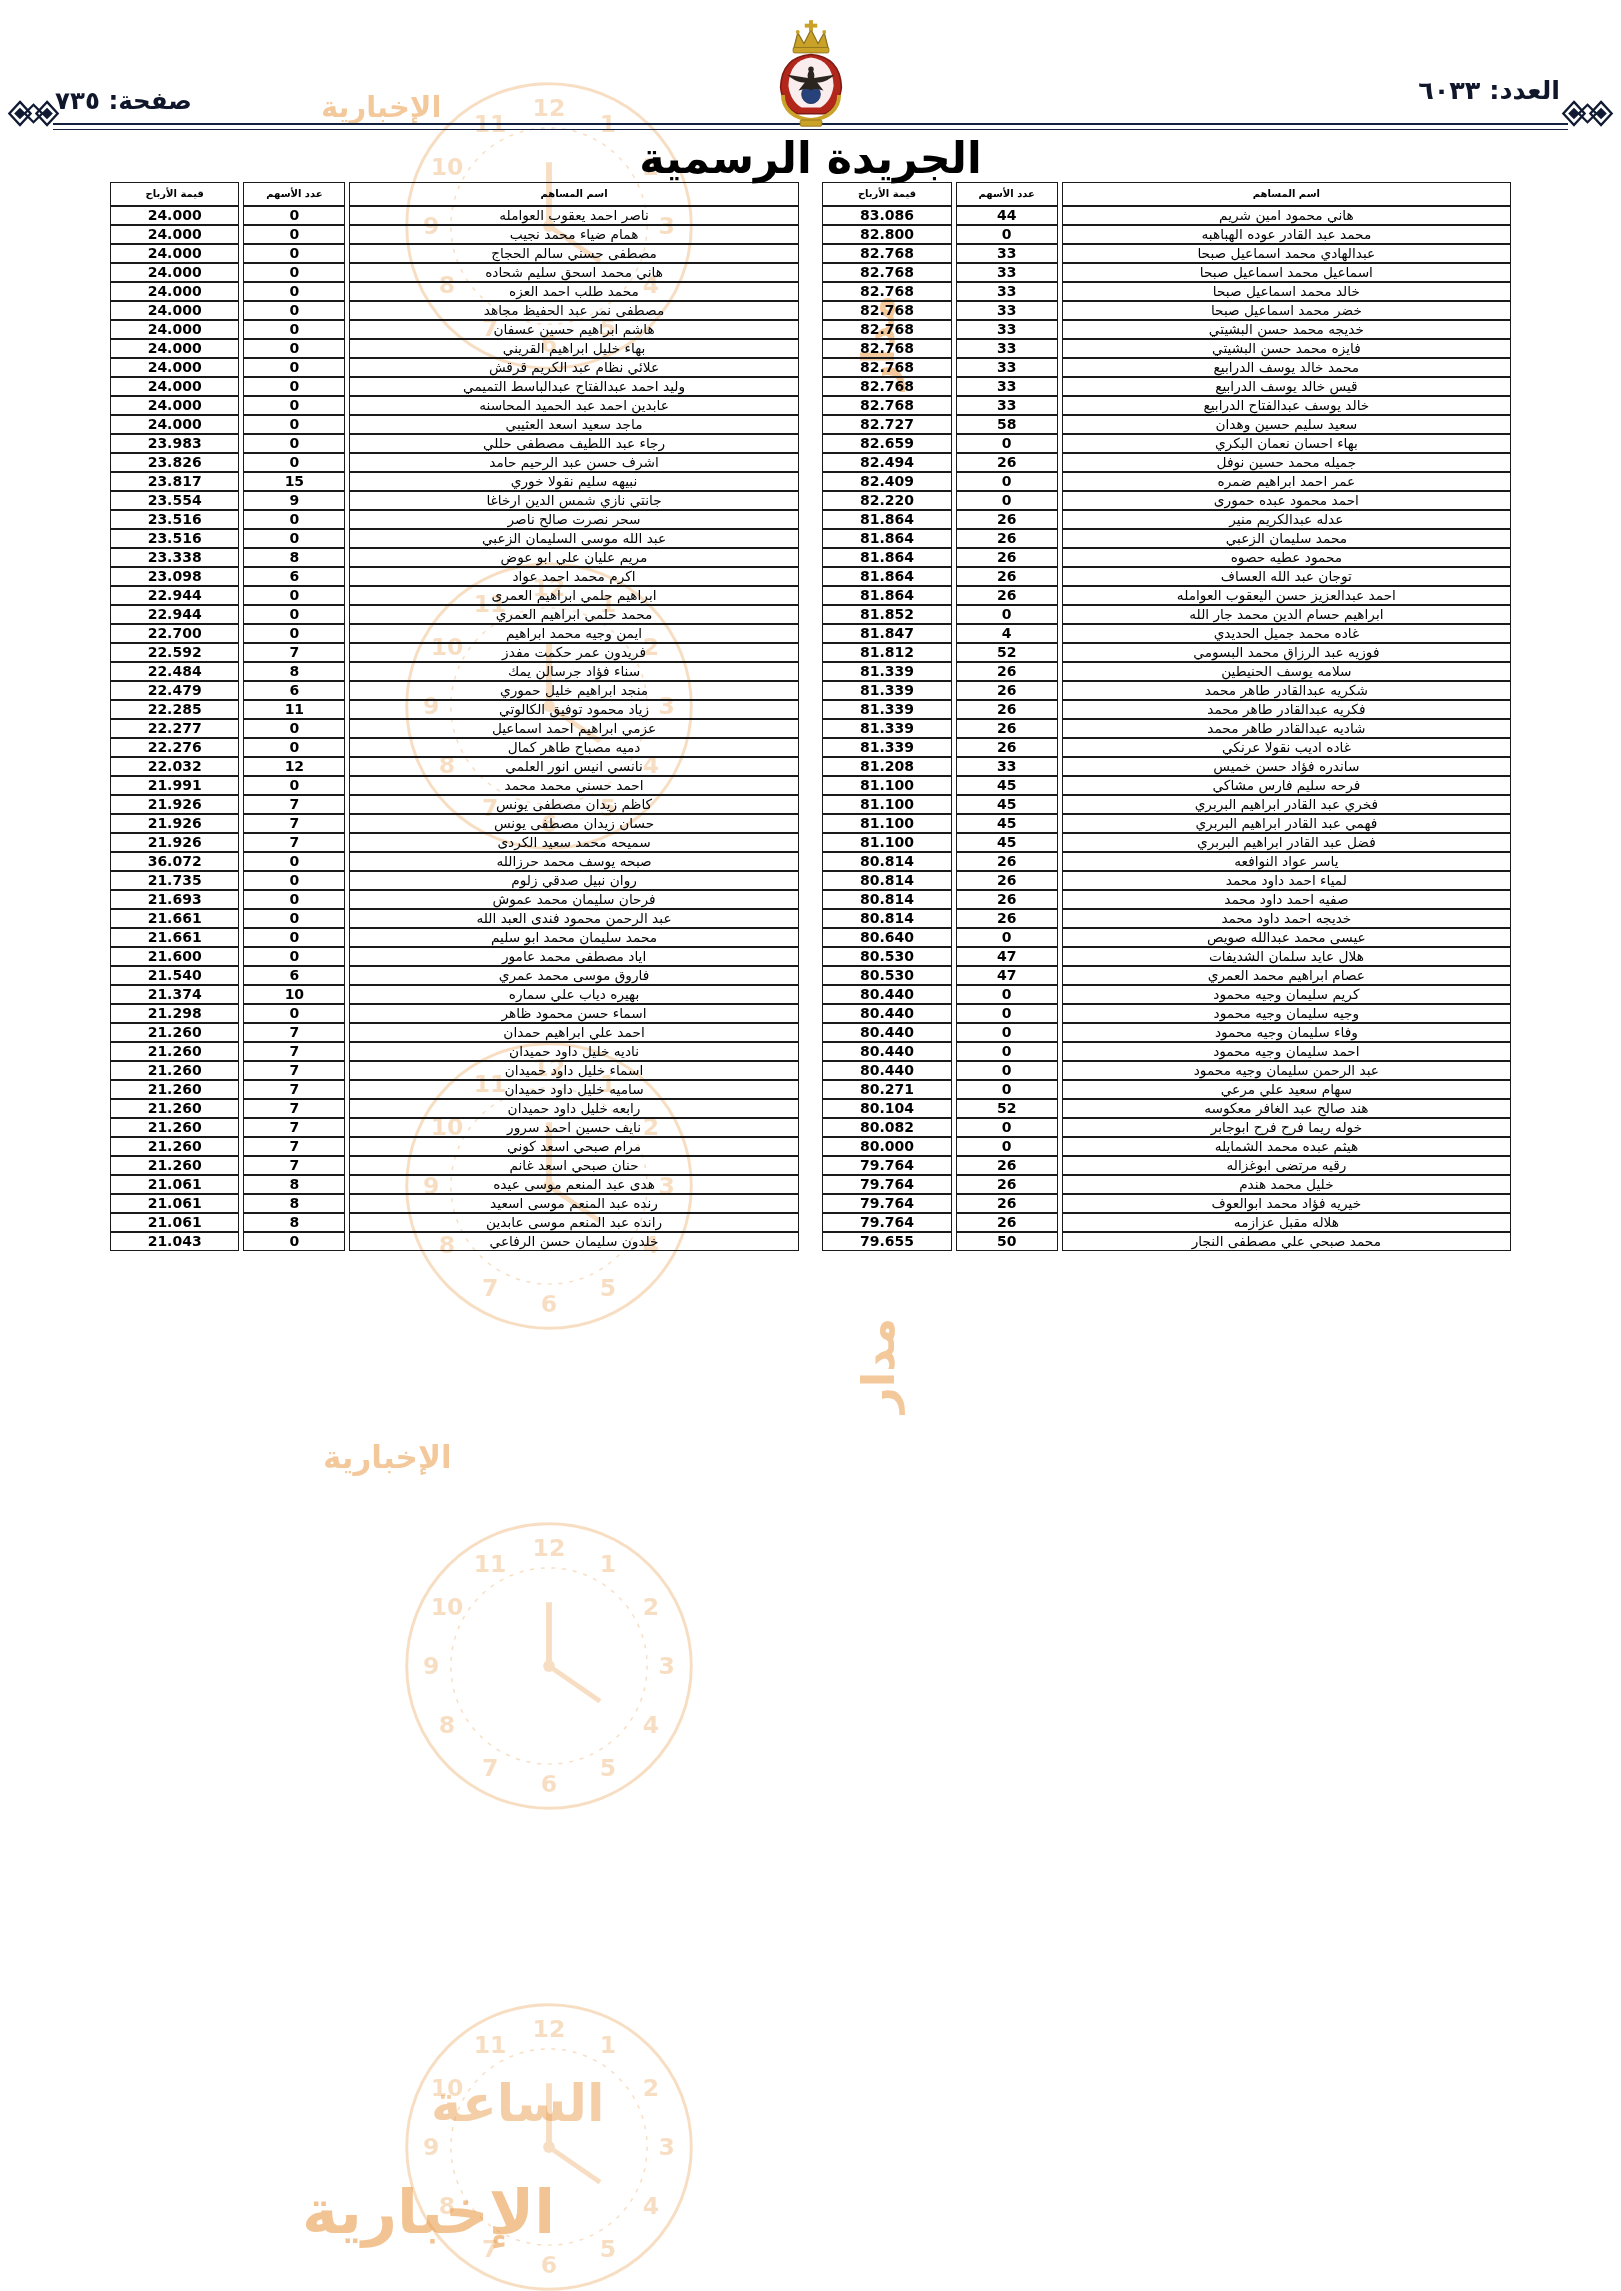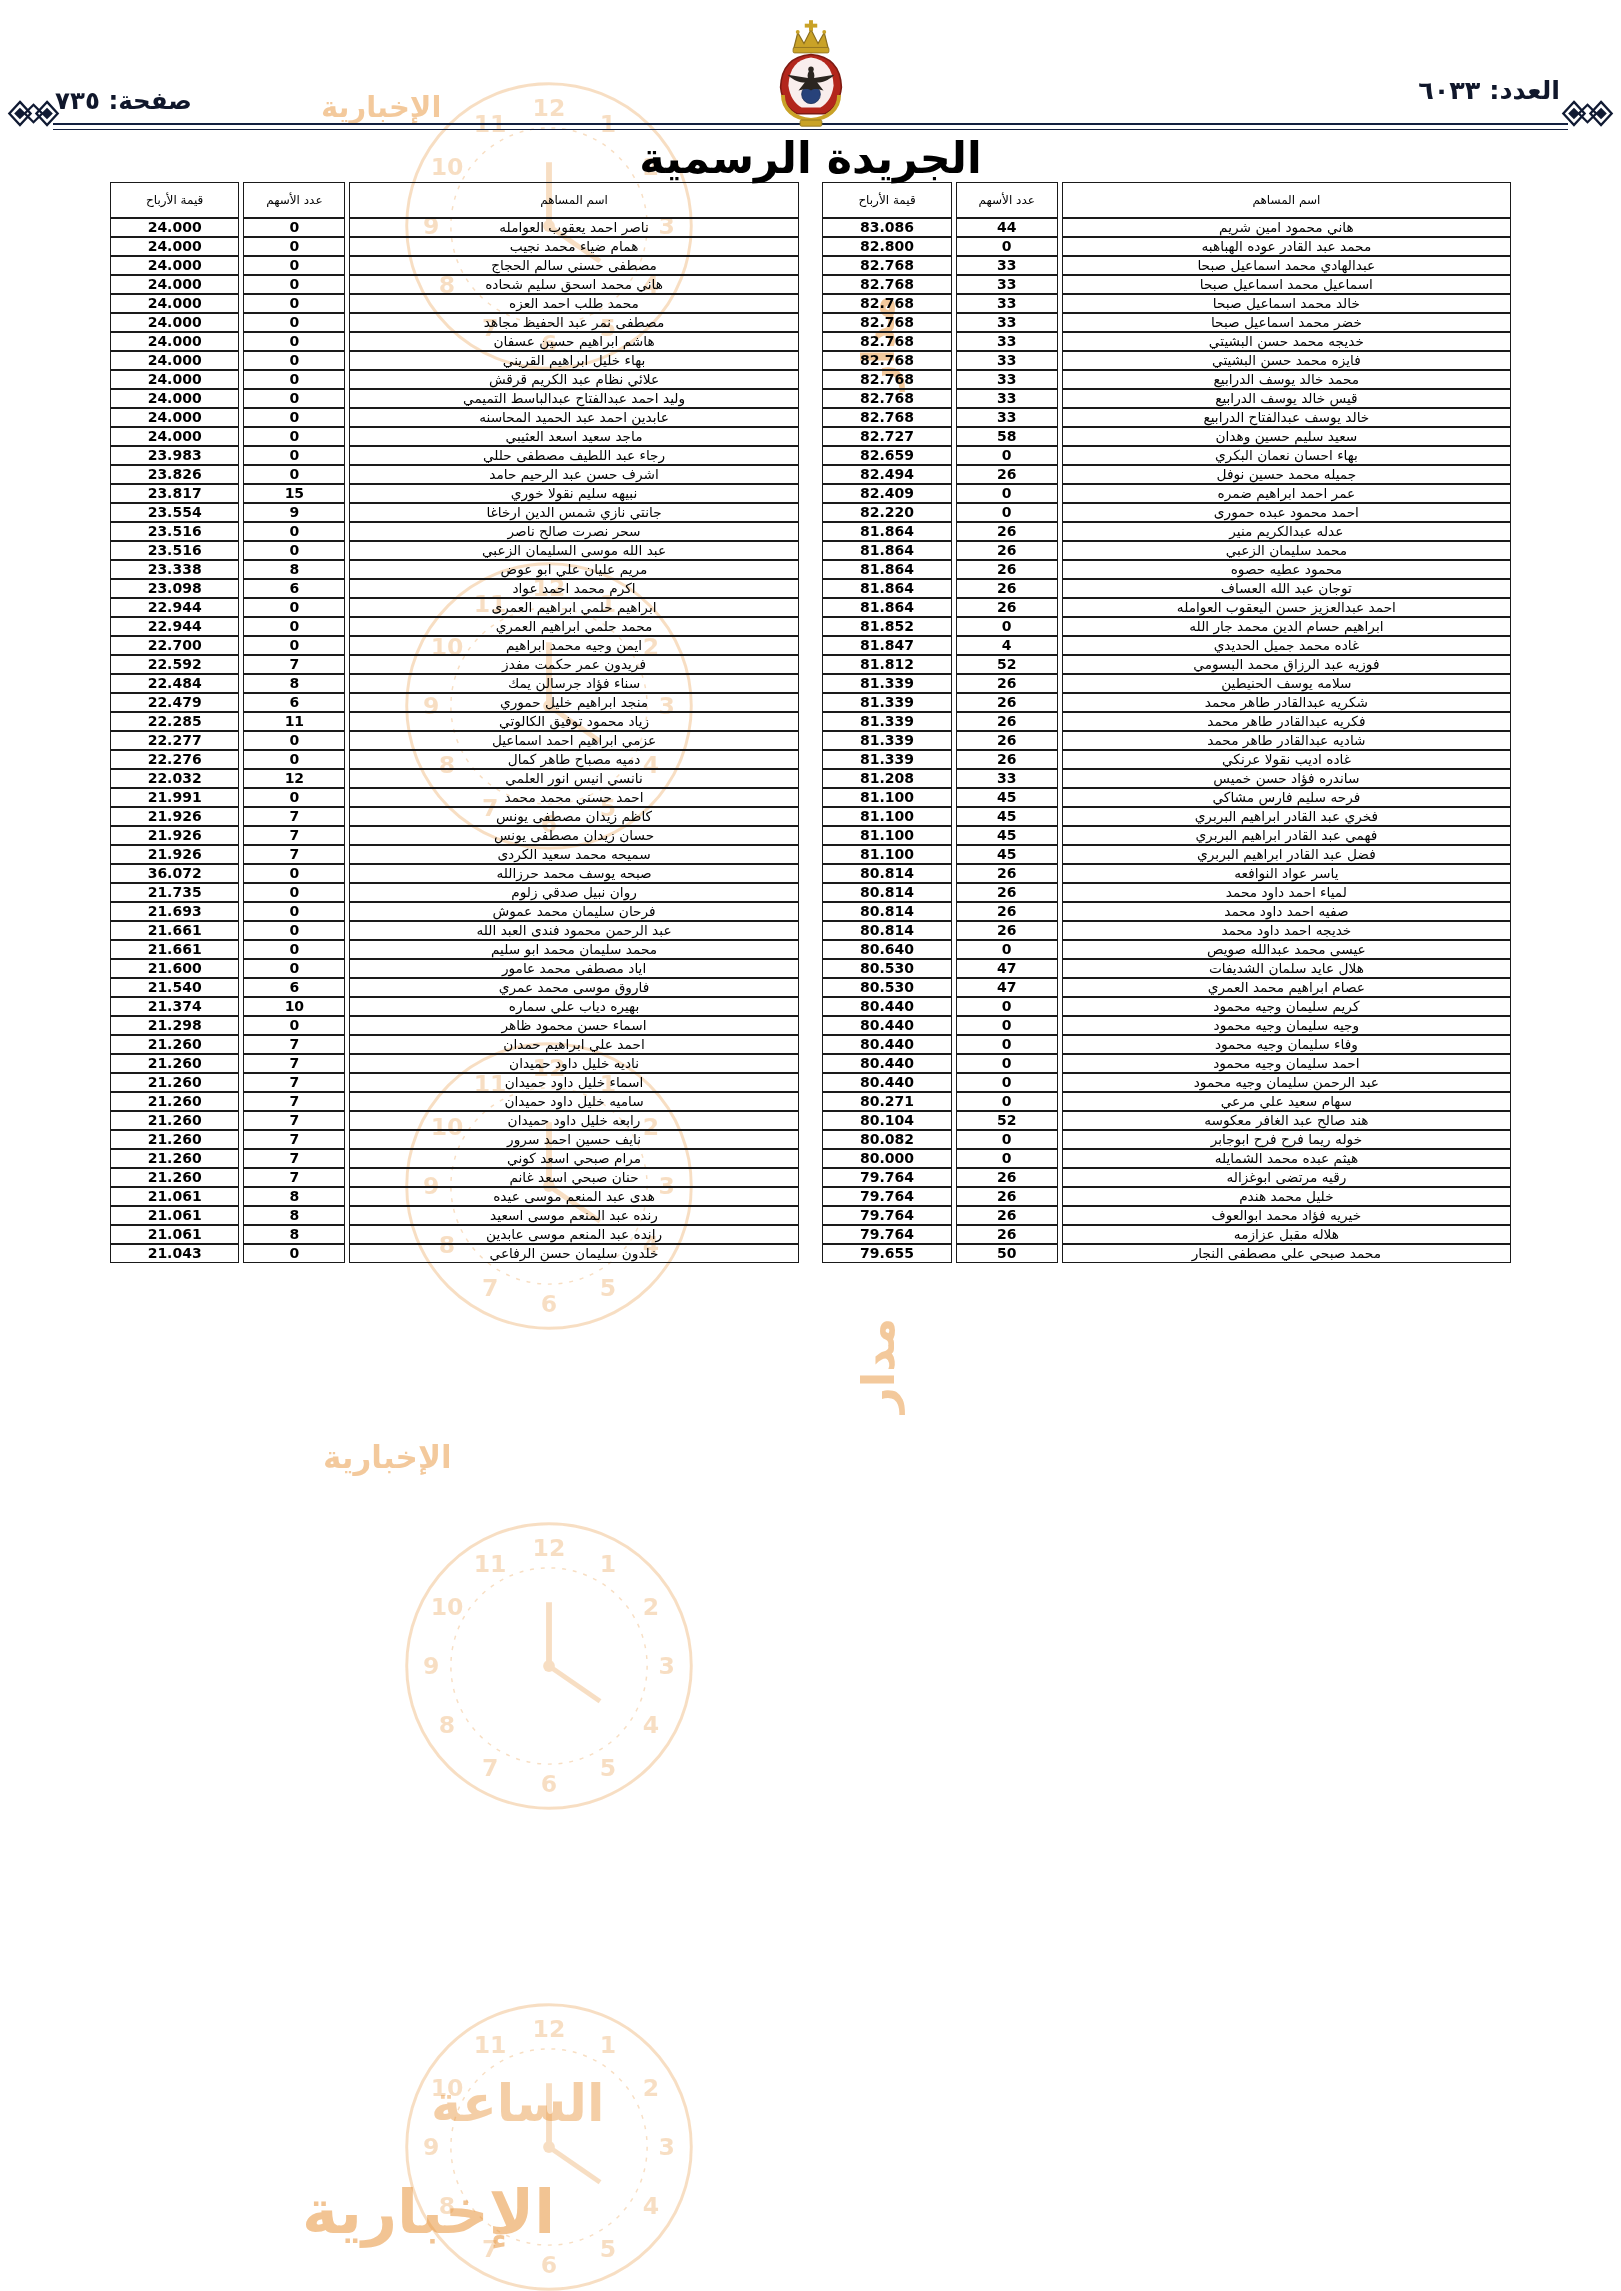--- a/index.html
+++ b/index.html
@@ -46,21 +46,21 @@
   .table-col { flex:1; }
   table.sh-table {
     width:100%; table-layout:fixed; direction:rtl;
     border-collapse:separate; border-spacing:4.9px 0;
   }
   .sh-table th, .sh-table td {
     border:1.4px solid #1a1a1a; height:19px; padding:0 3.9px;
     text-align:center; vertical-align:middle; overflow:hidden; white-space:nowrap;
     background:transparent; line-height:1.05;
   }
-  .sh-table th { font-size:12px; font-weight:normal; height:36px; }
+  .sh-table th { font-size:10px; font-weight:bold; height:24px; }
   .sh-table td.name { font-size:13.7px; }
   .sh-table td.num  { font-size:14px; font-weight:bold; direction:ltr; }
 </style>
 </head>
 <body>
 
 <div class="page">
 
   <div class="watermark-layer" id="wm">
     <div class="wm-word wm-ekh-top">الإخبارية</div>

